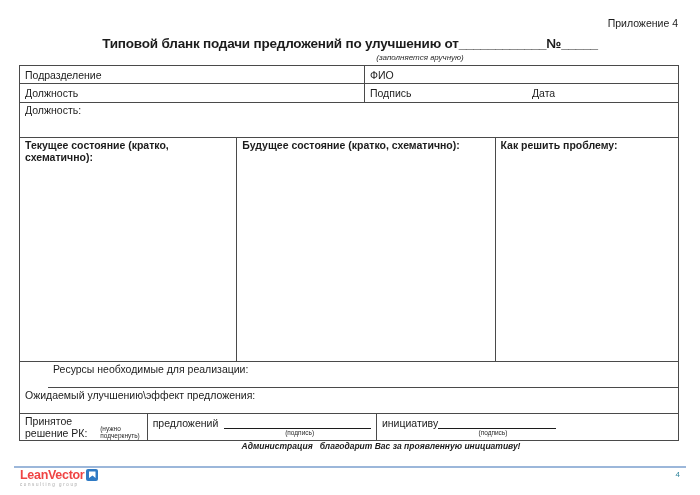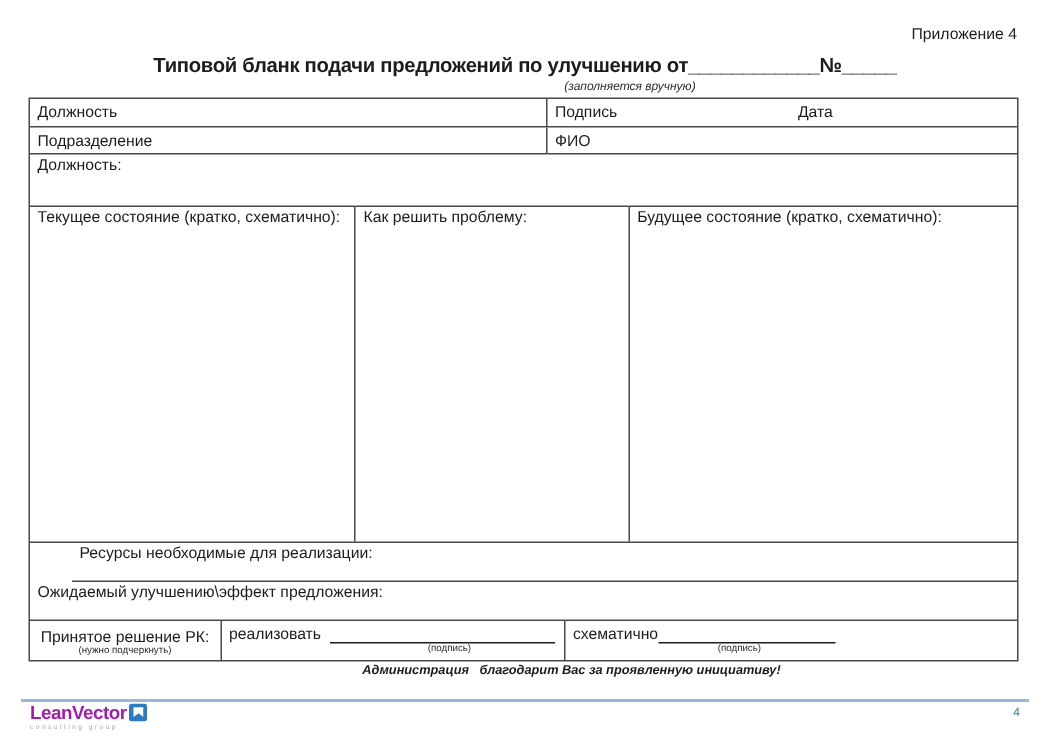--- a/index.html
+++ b/index.html
@@ -12,95 +12,95 @@
   .title { position:absolute; top:36px; left:0; width:100%; text-align:center; font-weight:bold; font-size:13.5px; letter-spacing:-0.2px; }
   .subtitle { position:absolute; top:53px; left:70px; width:100%; text-align:center; font-style:italic; font-size:8px; color:#2a2a2a; }
 
   .form { position:absolute; left:19px; top:65px; width:660px; border:1px solid #4a4a4a; background:#fff; }
   .row { display:flex; border-bottom:1px solid #4a4a4a; }
   .row:last-child { border-bottom:none; }
   .cell { border-right:1px solid #4a4a4a; padding:1px 5px; font-size:10.5px; overflow:hidden; }
   .cell:last-child { border-right:none; }
   .vcenter { display:flex; align-items:center; }
   .r1 { height:18px; } .r2 { height:19px; } .r3 { height:35px; }
-  .r4 { height:224px; } .r5 { height:26px;margin-left:28px; } .r6 { height:26px; } .r7 { height:26px; }
+  .r4 { height:224px;font-weight:bold; } .r5 { height:26px;margin-left:28px; } .r6 { height:26px; } .r7 { height:26px; }
   .w-left { width:346px; } .w-right { width:314px; }
   .c4a { width:218px; } .c4b { width:183px; } .c4c { width:259px; }
   .c7a { width:128px; } .c7b { width:230px; } .c7c { width:302px; }
   .full { width:660px; }
   .sig-label-row { display:flex; }
   .sig-first { width:162px; }
-  .dec-cell { display:flex; flex-direction:column; align-items:center; justify-content:center; padding-top:2px; }
+  .dec-cell { display:flex; align-items:flex-end; justify-content:center; padding-top:2px; }
   .dec-note { font-size:6.5px; color:#2a2a2a; margin-top:-1px; }
   .dec-line { display:flex; align-items:flex-end; margin-top:2px; }
   .sig-line { display:inline-block; border-bottom:1px solid #1c1c1c; height:10px; }
   .sig-line.implement { width:150px; margin-left:6px; }
   .sig-line.reject { width:118px; margin-left:0; }
   .sig-note { font-size:6.5px; color:#2a2a2a; text-align:center; }
   .sig-note.implement { width:150px; margin-left:72px; }
   .sig-note.reject { width:118px; margin-left:52px; }
 
   .thanks { position:absolute; top:441px; left:0; width:100%; text-align:center;
             font-size:8.5px; font-weight:bold; font-style:italic; white-space:pre;margin-left:31px; }
 
   .footer-rule { position:absolute; left:14px; width:672px; top:466px; height:2px; background:#9cb7da; }
   .logo { position:absolute; left:20px; top:469px; line-height:1; }
   .logo-row { display:flex; align-items:center; }
-  .logo-text { font-size:12.5px; font-weight:bold; color:#a21caf; letter-spacing:-0.3px; }
+  .logo-text { font-size:12.5px; font-weight:bold; color:#ef4444; letter-spacing:-0.3px; }
   .logo-icon { width:12px; height:12px; margin-left:2px; }
   .logo-tagline { font-size:4.5px; letter-spacing:1.6px; color:#a8a8a8; margin-top:1px; }
   .page-number { position:absolute; right:20px; top:470px; font-size:8px; color:#31859c; }
 </style>
 </head>
 <body>
 
 <div class="page">
 
   <div class="appendix">Приложение 4</div>
   <div class="title">Типовой бланк подачи предложений по улучшению от____________№_____</div>
   <div class="subtitle">(заполняется вручную)</div>
 
   <div class="form">
 
+    <div class="row r1">
+      <div class="cell vcenter w-left">
+        <span>Подразделение</span>
+      </div>
+      <div class="cell vcenter w-right">
+        <span>ФИО</span>
+      </div>
+    </div>
+
     <div class="row r2">
       <div class="cell vcenter w-left">
         <span>Должность</span>
       </div>
       <div class="cell vcenter w-right">
         <span class="sig-label-row" style="width:100%">
           <span class="sig-first">Подпись</span>
           <span>Дата</span>
         </span>
-      </div>
-    </div>
-
-    <div class="row r1">
-      <div class="cell vcenter w-left">
-        <span>Подразделение</span>
-      </div>
-      <div class="cell vcenter w-right">
-        <span>ФИО</span>
       </div>
     </div>
 
     <div class="row r3">
       <div class="cell full">
         <span>Должность:</span>
       </div>
     </div>
 
     <div class="row r4">
       <div class="cell c4a">
         <span>Текущее состояние (кратко, схематично):</span>
       </div>
+      <div class="cell c4c">
+        <span>Будущее состояние (кратко, схематично):</span>
+      </div>
       <div class="cell c4b">
         <span>Как решить проблему:</span>
-      </div>
-      <div class="cell c4c">
-        <span>Будущее состояние (кратко, схематично):</span>
       </div>
     </div>
 
     <div class="row r5">
       <div class="cell full">
         <span>Ресурсы необходимые для реализации:</span>
       </div>
     </div>
 
     <div class="row r6">
@@ -109,28 +109,28 @@
       </div>
     </div>
 
     <div class="row r7">
       <div class="cell c7a dec-cell">
         <span>Принятое решение РК:</span>
         <span class="dec-note">(нужно подчеркнуть)</span>
       </div>
       <div class="cell c7b">
         <div class="dec-line">
-          <span>реализовать</span>
+          <span>предложений</span>
           <span class="sig-line implement"></span>
         </div>
         <div class="sig-note implement">(подпись)</div>
       </div>
       <div class="cell c7c">
         <div class="dec-line">
-          <span>схематично</span>
+          <span>инициативу</span>
           <span class="sig-line reject"></span>
         </div>
         <div class="sig-note reject">(подпись)</div>
       </div>
     </div>
 
   </div>
 
   <div class="thanks">Администрация   благодарит Вас за проявленную инициативу!</div>
 

